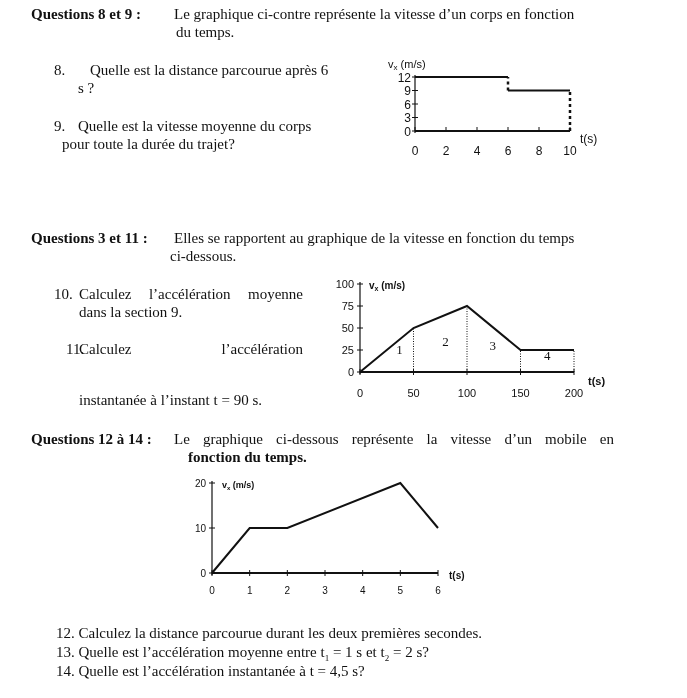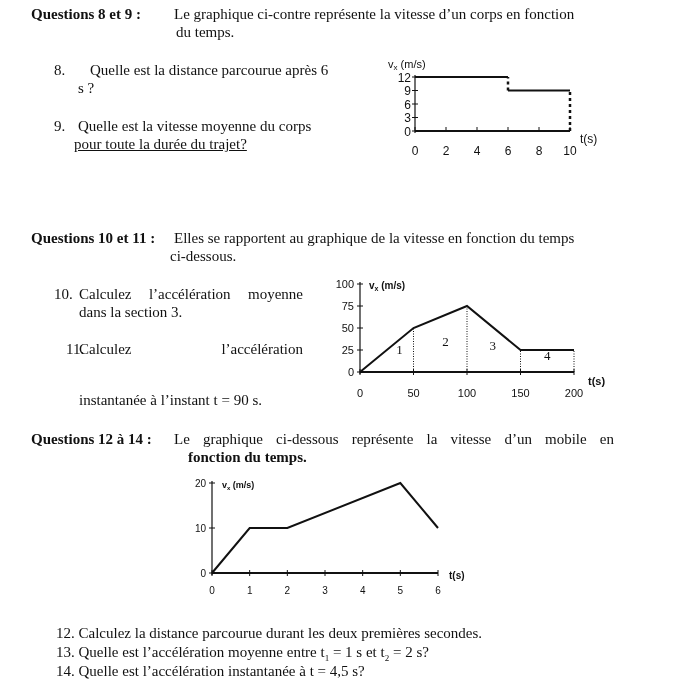--- a/index.html
+++ b/index.html
@@ -19,21 +19,21 @@
 <div class="abs line" style="left:176px;top:23px;">du temps.</div>
 
 <div class="abs" style="left:54px;top:61px;width:292px;">
   <span class="abs line" style="left:0;top:0;">8.</span>
   <span class="abs line" style="left:24px;top:0;width:268px;margin-left:12px;">Quelle est la distance parcourue après 6</span>
   <span class="abs line" style="left:24px;top:18px;">s ?</span>
 </div>
 <div class="abs" style="left:54px;top:117px;width:292px;">
   <span class="abs line" style="left:0;top:0;">9.</span>
   <span class="abs line" style="left:24px;top:0;">Quelle est la vitesse moyenne du corps</span>
-  <span class="abs line" style="left:20px;top:18px;text-decoration:underline;">pour toute la durée du trajet?</span>
+  <span class="abs line" style="left:8px;top:18px;">pour toute la durée du trajet?</span>
 </div>
 
 <svg class="abs" style="left:0;top:0;" width="687" height="698">
   <g id="chart0">
       <line x1="415" y1="131" x2="570" y2="131" stroke="#111" stroke-width="2"></line>
       <line x1="415" y1="133" x2="415" y2="75" stroke="#111" stroke-width="1.2"></line>
       <line x1="415" y1="127" x2="415" y2="131" stroke="#111" stroke-width="1"></line>
       <text x="415" y="155" text-anchor="middle" font-size="12">0</text>
       <line x1="446" y1="127" x2="446" y2="131" stroke="#111" stroke-width="1"></line>
       <text x="446" y="155" text-anchor="middle" font-size="12">2</text>
@@ -133,28 +133,28 @@
       <text x="449" y="579" font-size="10" font-weight="bold">t(s)</text>
       <polyline points="212,573 249.66666666666666,528 287.3333333333333,528 400.33333333333337,483 438,528" fill="none" stroke="#111" stroke-width="2"></polyline>
       <circle cx="212" cy="573" r="0.1" fill="#111"></circle>
       <circle cx="249.66666666666666" cy="528" r="0.1" fill="#111"></circle>
       <circle cx="287.3333333333333" cy="528" r="0.1" fill="#111"></circle>
       <circle cx="400.33333333333337" cy="483" r="0.1" fill="#111"></circle>
       <circle cx="438" cy="528" r="0.1" fill="#111"></circle>
     </g>
 </svg>
 
-<div class="abs line qhead" style="left:31px;top:229px;">Questions 10 et 11 :</div>
+<div class="abs line qhead" style="left:31px;top:229px;">Questions 3 et 11 :</div>
 <div class="abs line" style="left:174px;top:229px;">Elles se rapportent au graphique de la vitesse en fonction du temps</div>
 <div class="abs line" style="left:170px;top:247px;">ci-dessous.</div>
 
 <div class="abs" style="left:54px;top:285px;width:250px;">
   <span class="abs line" style="left:0;top:0;">10.</span>
   <span class="abs line just" style="left:25px;top:0;width:224px;">Calculez l’accélération moyenne</span>
-  <span class="abs line" style="left:25px;top:18px;">dans la section 3.</span>
+  <span class="abs line" style="left:25px;top:18px;">dans la section 9.</span>
 </div>
 <div class="abs" style="left:54px;top:340px;width:250px;">
   <span class="abs line" style="left:12px;top:0;">11.</span>
   <span class="abs line just" style="left:25px;top:0;width:224px;">Calculez l’accélération</span>
   <span class="abs line" style="left:25px;top:18px;margin-top:33px;">instantanée à l’instant t = 90 s.</span>
 </div>
 
 <div class="abs line qhead" style="left:31px;top:430px;">Questions 12 à 14 :</div>
 <div class="abs line just" style="left:174px;top:430px;width:440px;">Le graphique ci-dessous représente la vitesse d’un mobile en</div>
 <div class="abs line" style="left:188px;top:448px;font-weight:bold;">fonction du temps.</div>

